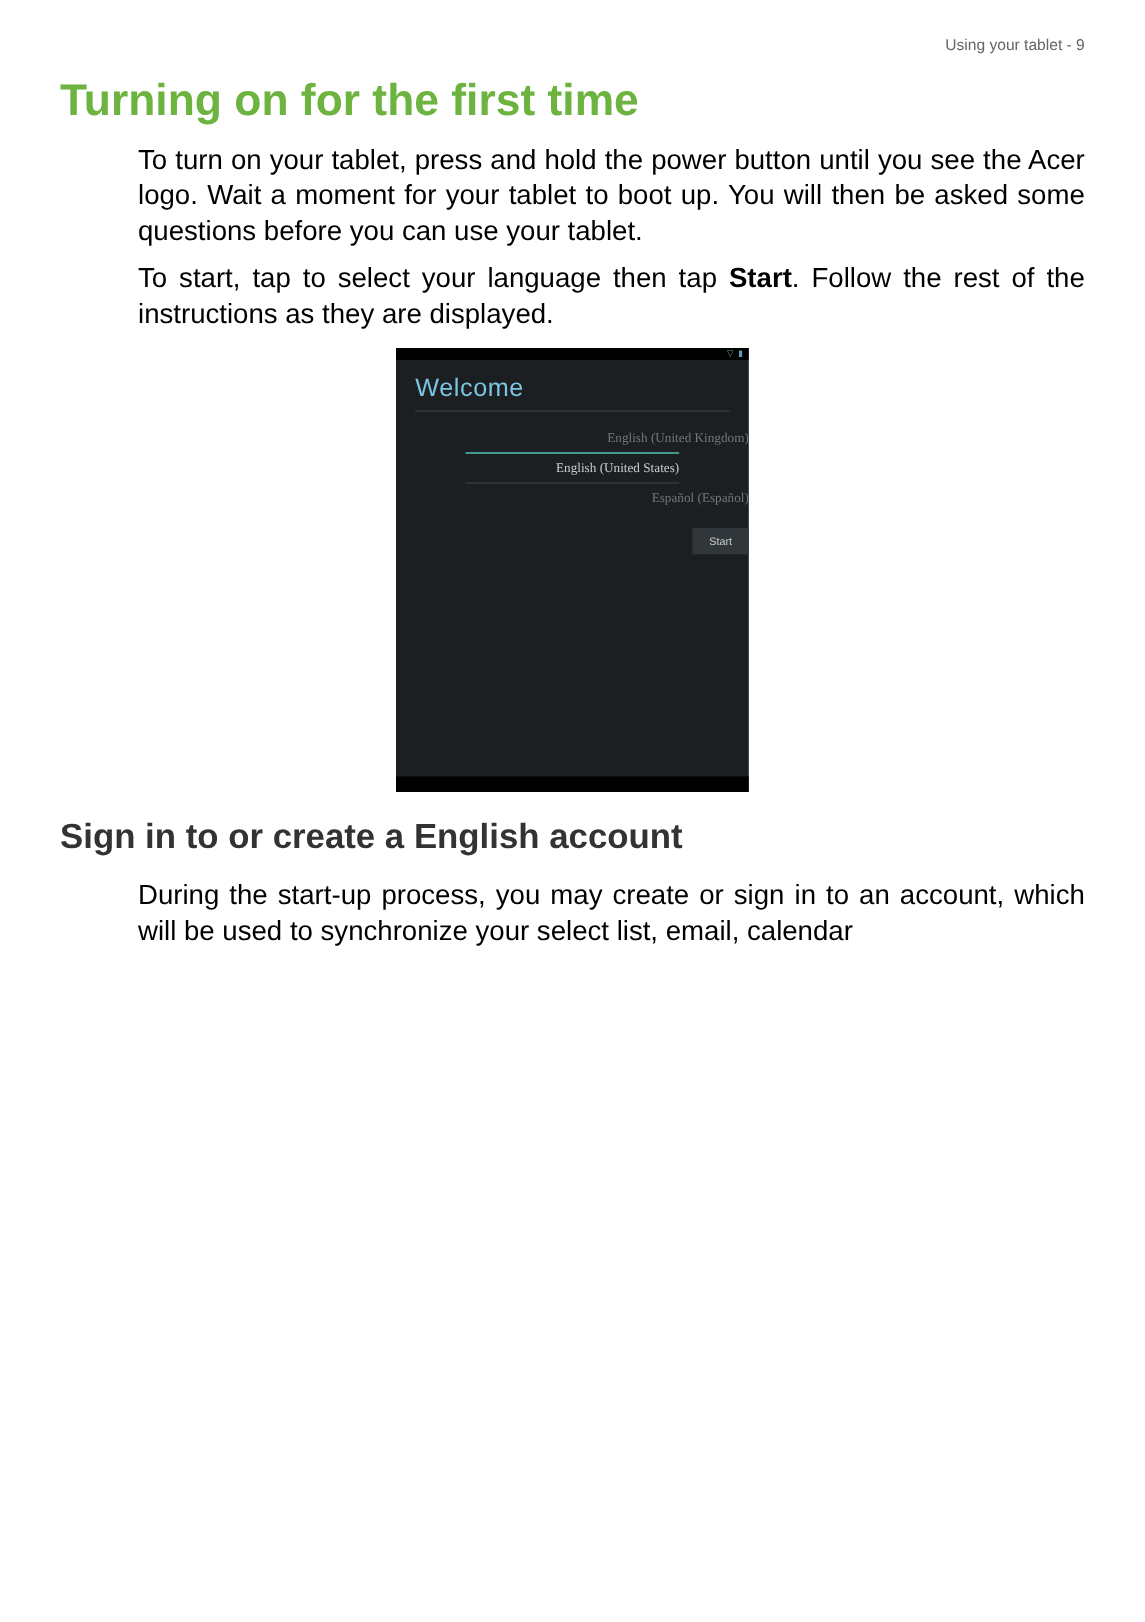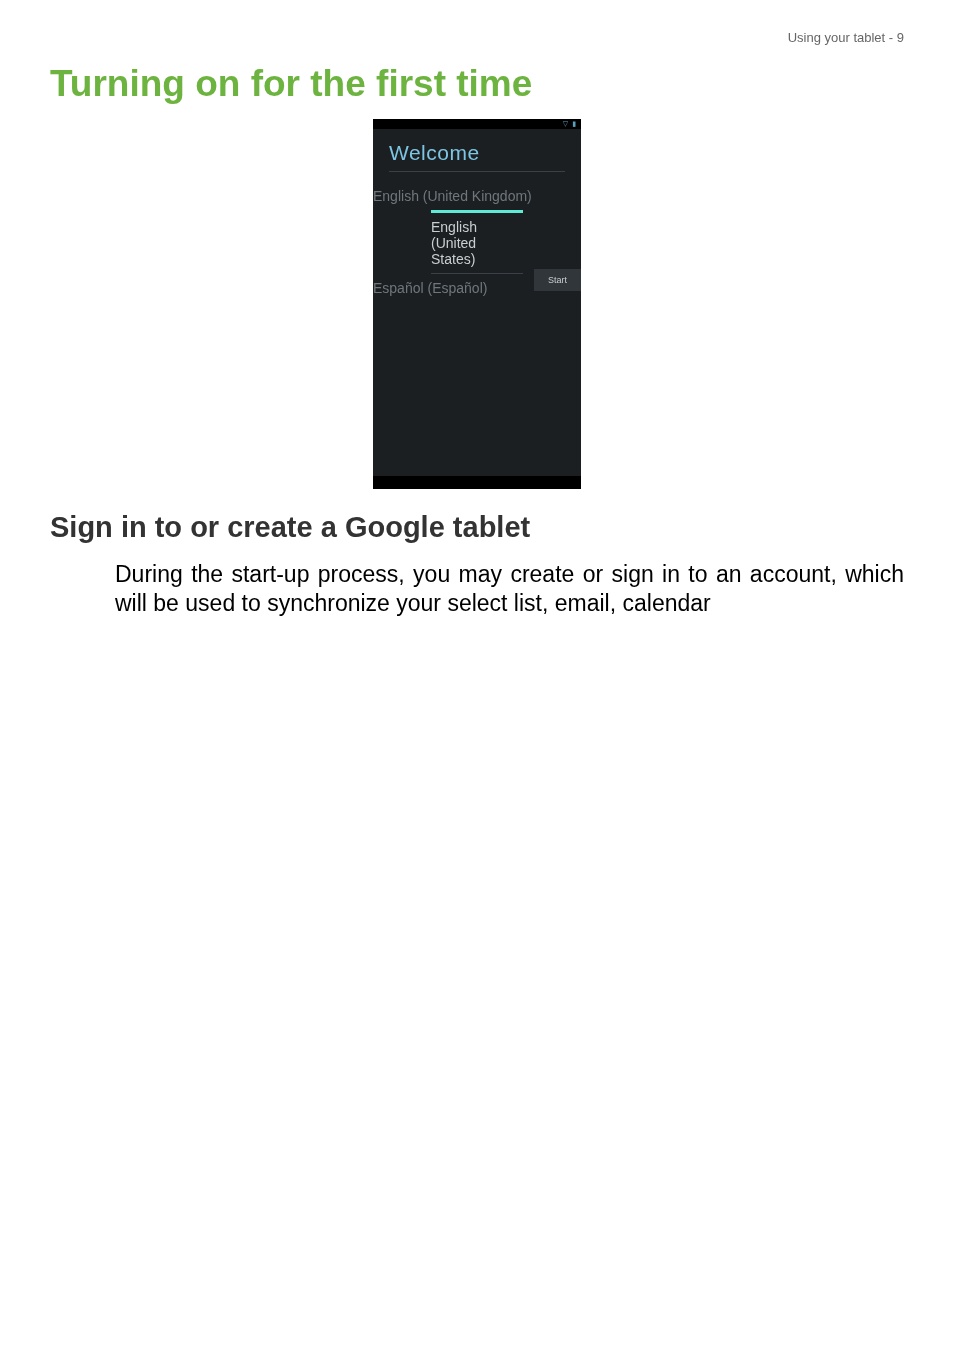--- a/index.html
+++ b/index.html
@@ -52,21 +52,21 @@
     font-weight: bold;
     color: #333333;
   }
   
   .shot-wrap {
     display: flex;
     justify-content: center;
     margin: 14px 0 18px 0;
   }
   .shot {
-    width: 208px;
+    width: 294px;
     height: 370px;
     background: #1b1f22;
     position: relative;
     box-sizing: border-box;
     overflow: hidden;
   }
   .shot .statusbar {
     height: 10px;
     background: #000;
     position: relative;
@@ -87,28 +87,29 @@
     letter-spacing: 0.5px;
   }
   .shot .under {
     border-bottom: 1px solid #3a4045;
     margin: 0 16px 0 16px;
   }
   .shot .langs {
     margin-top: 10px;
   }
   .shot .lang {
-    text-align: left;
-    font-size: 14px;
+    text-align: right;
+    font-size: 11px;
     padding: 6px 0;
     color: #6f777c;
+    font-family: Liberation Serif, serif;
   }
   .shot .lang.sel {
     color: #c9ced1;
-    border-top: 3px solid #5eead4;
+    border-top: 1px solid #5eead4;
     border-bottom: 1px solid #3a4045;
     margin: 0 58px;
   }
   .shot .startbtn {
     position: absolute;
     right: 0;
     top: 150px;
     background: #303639;
     color: #c9ced1;
     font-size: 9px;
@@ -126,39 +127,43 @@
 </head>
 <body>
 
 <div class="page">
 
   <div class="header-line">Using your tablet - 9</div>
 
   <h1 class="main-heading">Turning on for the first time</h1>
 
   <div class="body-text">
+    <p>To turn on your tablet, press and hold the power button until you see the Acer logo. Wait a moment for your tablet to boot up. You will then be asked some questions before you can use your tablet.</p>
+    <p>
+      <span>To start, tap to select your language then tap </span><strong>Start</strong><span>. Follow the rest of the instructions as they are displayed.</span>
+    </p>
   </div>
 
   <div class="shot-wrap">
     <div class="shot">
       <div class="statusbar">
         <span class="sbicons">▽ ▮</span>
       </div>
       <div class="welcome">Welcome</div>
       <div class="under"></div>
       <div class="langs">
         <div class="lang">English (United Kingdom)</div>
         <div class="lang sel">English (United States)</div>
         <div class="lang">Español (Español)</div>
       </div>
       <div class="startbtn">Start</div>
       <div class="navbar"></div>
     </div>
   </div>
 
 
-  <h2 class="sub-heading">Sign in to or create a Google tablet</h2>
+  <h2 class="sub-heading">Sign in to or create a English account</h2>
 
   <div class="body-text">
     <p>During the start-up process, you may create or sign in to an account, which will be used to synchronize your select list, email, calendar</p>
   </div>
 
 </div>
 
 </body></html>

